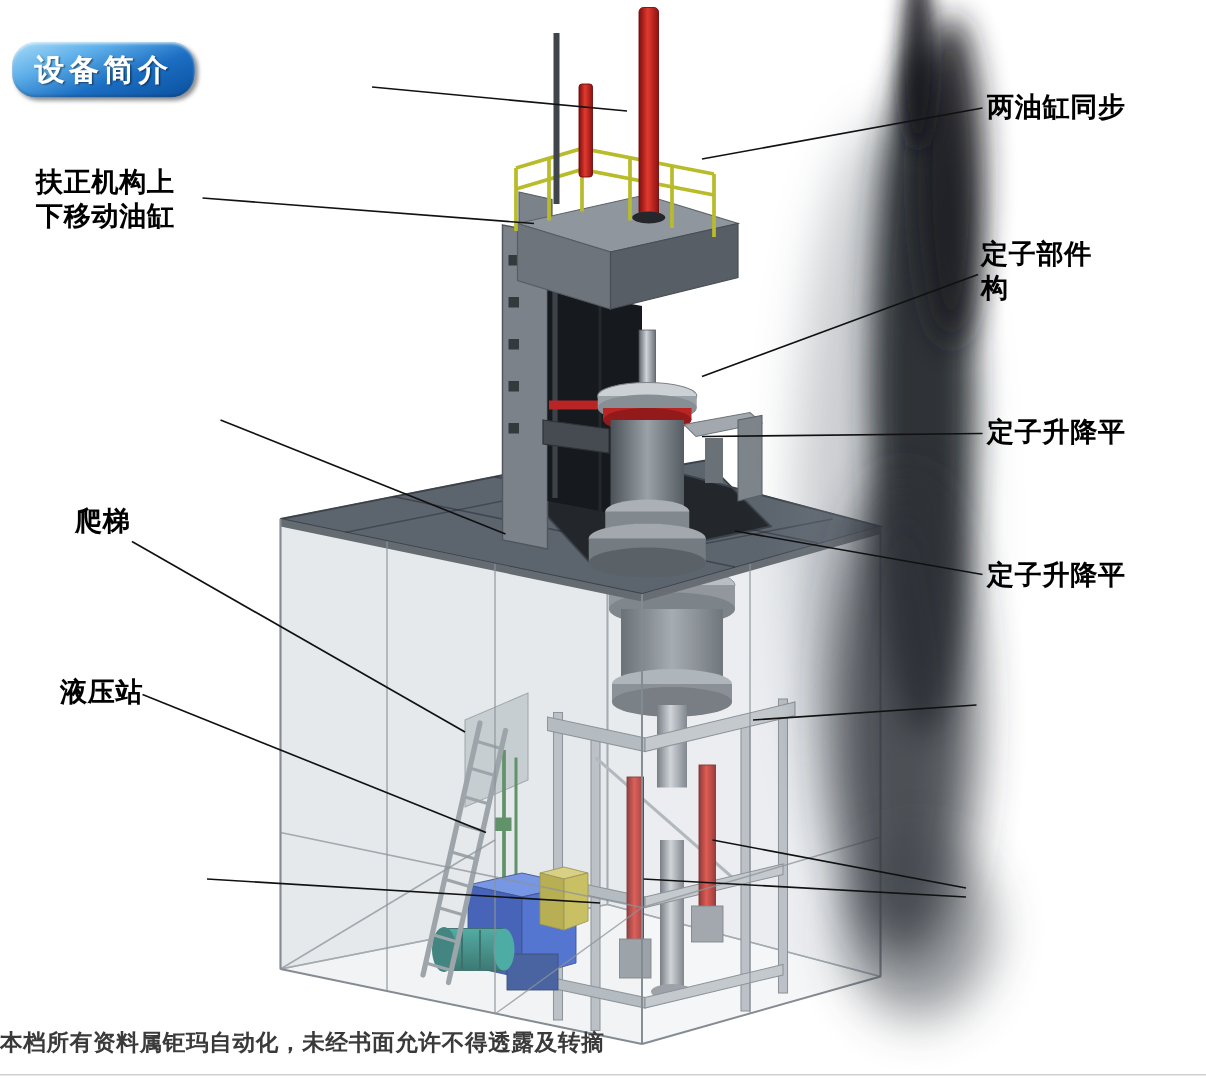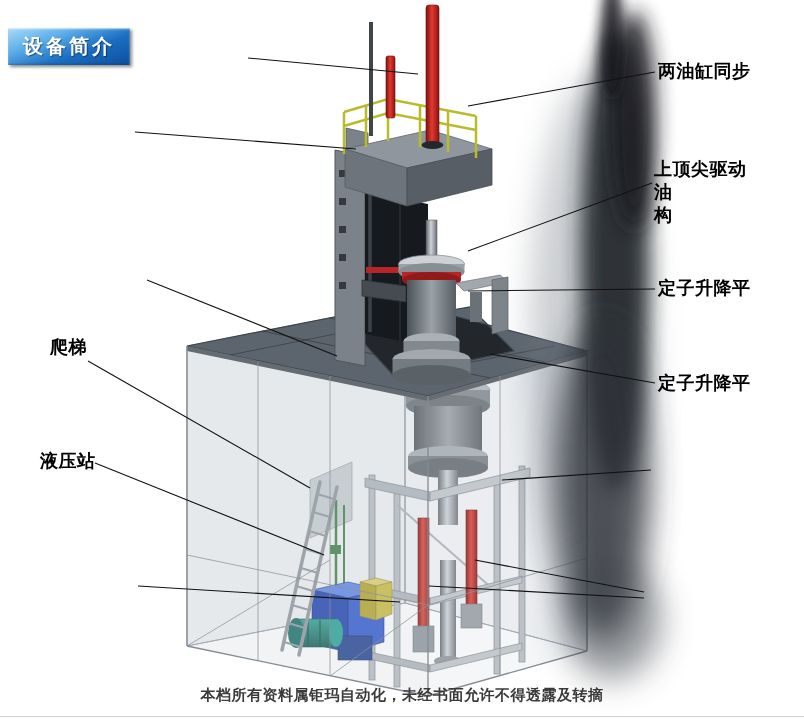--- a/index.html
+++ b/index.html
@@ -1,26 +1,26 @@
 <!DOCTYPE html>
 <html><head>
 <meta charset="utf-8">
 <style>
   *{margin:0;padding:0;box-sizing:border-box}
   html,body{width:804px;height:719px}
   body{font-family:"Liberation Sans","DejaVu Sans",sans-serif;background:#fff;position:relative;overflow:hidden}
   .stage{position:absolute;inset:0;background:#ffffff}
   .art{position:absolute;left:0;top:0;display:block}
   .lbl{position:absolute;color:#000;font-size:18px;font-weight:700;line-height:1.27;white-space:pre-line;letter-spacing:.5px}
-  .badge{position:absolute;left:8px;top:28px;width:122px;height:37px;border-radius:0;
+  .badge{position:absolute;left:8px;top:28px;width:122px;height:37px;border-radius:16px;
     background:linear-gradient(160deg,#aadcf7 0%,#5fb0ea 30%,#1b6ec2 62%,#0b4f9e 100%);
     box-shadow:2px 2px 3px rgba(0,0,0,.45), inset 0 1px 2px rgba(255,255,255,.75), inset 0 -1px 2px rgba(0,0,0,.25);
     display:flex;align-items:center;justify-content:center;
     color:#fff;font-size:20px;font-weight:700;letter-spacing:3px;text-shadow:1px 1px 1px rgba(0,0,0,.45)}
-  .footer{position:absolute;left:0;top:686px;width:100%;text-align:center;font-size:15px;color:#3a3a3a;font-weight:600;letter-spacing:.5px}
+  .footer{position:absolute;left:0;top:686px;width:100%;text-align:left;font-size:15px;color:#3a3a3a;font-weight:600;letter-spacing:.5px}
   .bottom-line{position:absolute;left:0;top:716px;width:100%;height:1px;background:#cfcfcf}
 </style>
 </head>
 <body>
 
 <div class="stage">
 
   <svg class="art" width="804" height="719" viewBox="0 0 804 719">
     <defs>
       <linearGradient id="gRed" x1="0" y1="0" x2="1" y2="0">
@@ -248,21 +248,23 @@
       <line x1="644" y1="592" x2="475" y2="560"></line>
       <line x1="644" y1="598" x2="429" y2="586"></line>
     </g>
   </svg>
 
   <div class="badge">
     <span>设备简介</span>
   </div>
 
   <div class="lbl" style="left:658px;top:60px;width:100px">两油缸同步</div>
-  <div class="lbl" style="left:654px;top:158px;width:100px">上顶尖驱动油
+  <div class="lbl" style="left:24px;top:110px;width:100px">扶正机构上
+下移动油缸</div>
+  <div class="lbl" style="left:654px;top:158px;width:100px">定子部件
 构</div>
   <div class="lbl" style="left:658px;top:277px;width:100px">定子升降平</div>
   <div class="lbl" style="left:50px;top:336px;width:60px">爬梯</div>
   <div class="lbl" style="left:658px;top:372px;width:100px">定子升降平</div>
   <div class="lbl" style="left:40px;top:450px;width:80px">液压站</div>
 
   <div class="footer">本档所有资料属钜玛自动化，未经书面允许不得透露及转摘</div>
   <div class="bottom-line"></div>
 
 </div>

